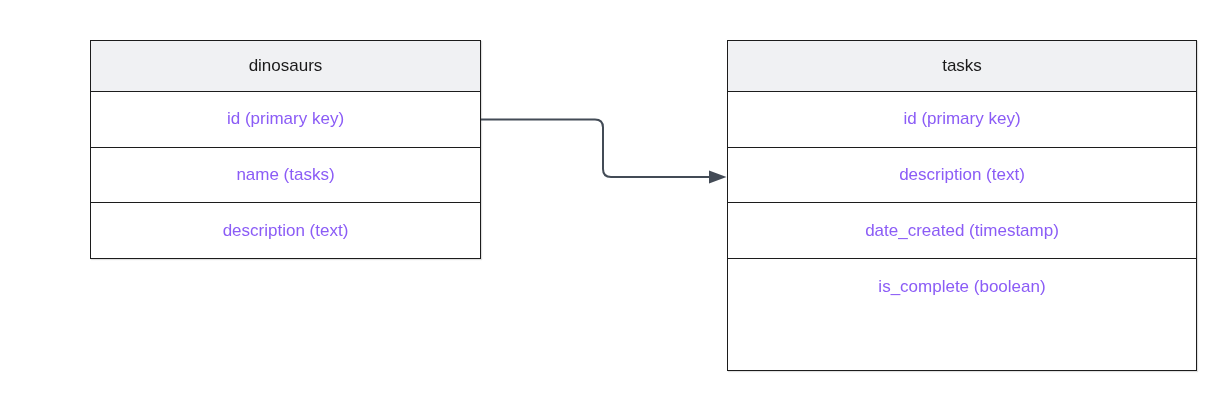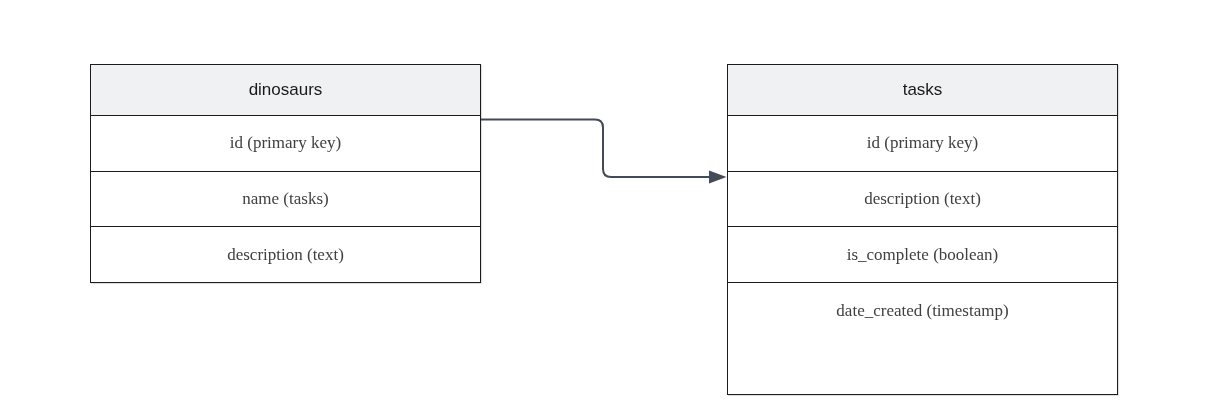--- a/index.html
+++ b/index.html
@@ -14,49 +14,47 @@
     height: 413px;
     background: #ffffff;
     overflow: hidden;
   }
   .er-table {
     position: absolute;
     border: 1.5px solid #1c1c1c;
     background: #ffffff;
     box-sizing: border-box;
     box-shadow: 1px 1px 1px rgba(0,0,0,0.12);
-    margin-top: 24px;
   }
   .er-table .tbl-header {
     background: #f0f1f3;
     border-bottom: 1.5px solid #1c1c1c;
     display: flex;
     align-items: center;
     justify-content: center;
     font-size: 17px;
     color: #1a1a1a;
     box-sizing: border-box;
     height: 51px;
   }
   .er-table .tbl-row {
     display: flex;
     align-items: center;
     justify-content: center;
     font-size: 17px;
-    color: #404040;
+    color: #8b5cf6;
     box-sizing: border-box;
     border-bottom: 1.5px solid #1c1c1c;
-    font-family: Liberation Serif, serif;
   }
   .er-table .tbl-row:last-child {
     border-bottom: none;
   }
   #table-dinosaurs { left: 90px;  top: 40px; width: 391px; height: 219px; }
   #table-dinosaurs .tbl-row { height: 55.5px; }
-  #table-tasks     { left: 727px; top: 40px; width: 391px; height: 331px; }
+  #table-tasks     { left: 727px; top: 40px; width: 470px; height: 331px; }
   #table-tasks .tbl-row { height: 55.7px; }
   .connector-layer {
     position: absolute;
     left: 0; top: 0;
     width: 1226px;
     height: 413px;
     pointer-events: none;
   }
 </style>
 </head>
@@ -68,22 +66,22 @@
     <div class="tbl-header">dinosaurs</div>
     <div class="tbl-row">id (primary key)</div>
     <div class="tbl-row">name (tasks)</div>
     <div class="tbl-row">description (text)</div>
   </div>
 
   <div class="er-table" id="table-tasks">
     <div class="tbl-header">tasks</div>
     <div class="tbl-row">id (primary key)</div>
     <div class="tbl-row">description (text)</div>
+    <div class="tbl-row">date_created (timestamp)</div>
     <div class="tbl-row">is_complete (boolean)</div>
-    <div class="tbl-row">date_created (timestamp)</div>
   </div>
 
   <svg class="connector-layer" width="1226" height="413" viewBox="0 0 1226 413" xmlns="http://www.w3.org/2000/svg">
     <path d="M 481 119.5 L 595 119.5 Q 603 119.5 603 127.5 L 603 169 Q 603 177 611 177 L 710 177" fill="none" stroke-width="2" stroke="#434b56"></path>
     <polygon points="709,170.5 726.5,177 709,183.5" fill="#434b56"></polygon>
   </svg>
 
 </div>
 
 </body></html>

